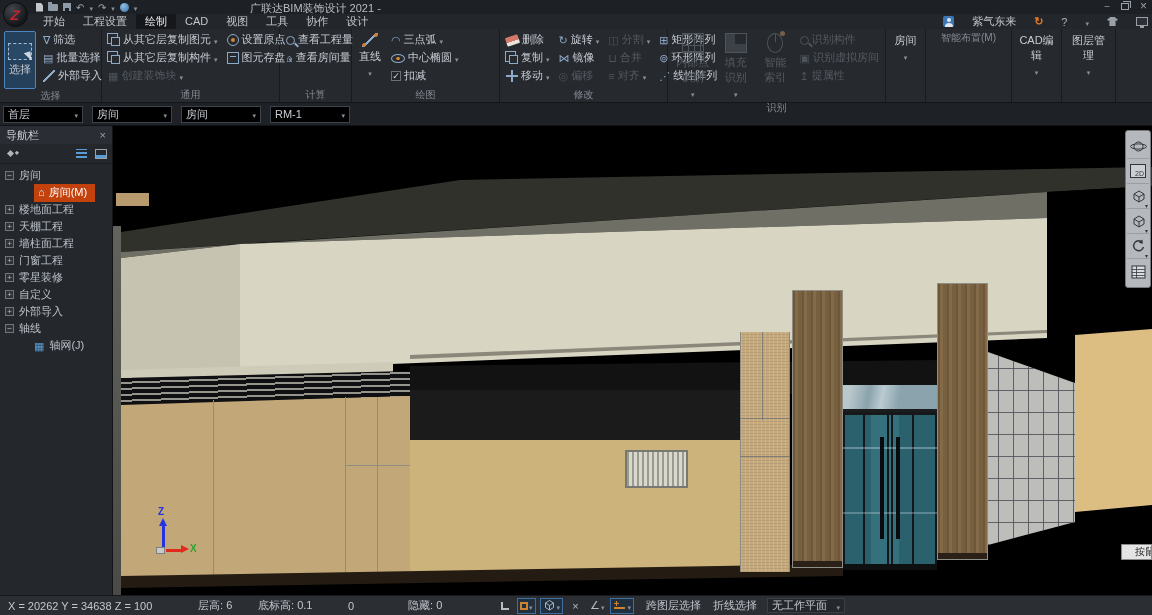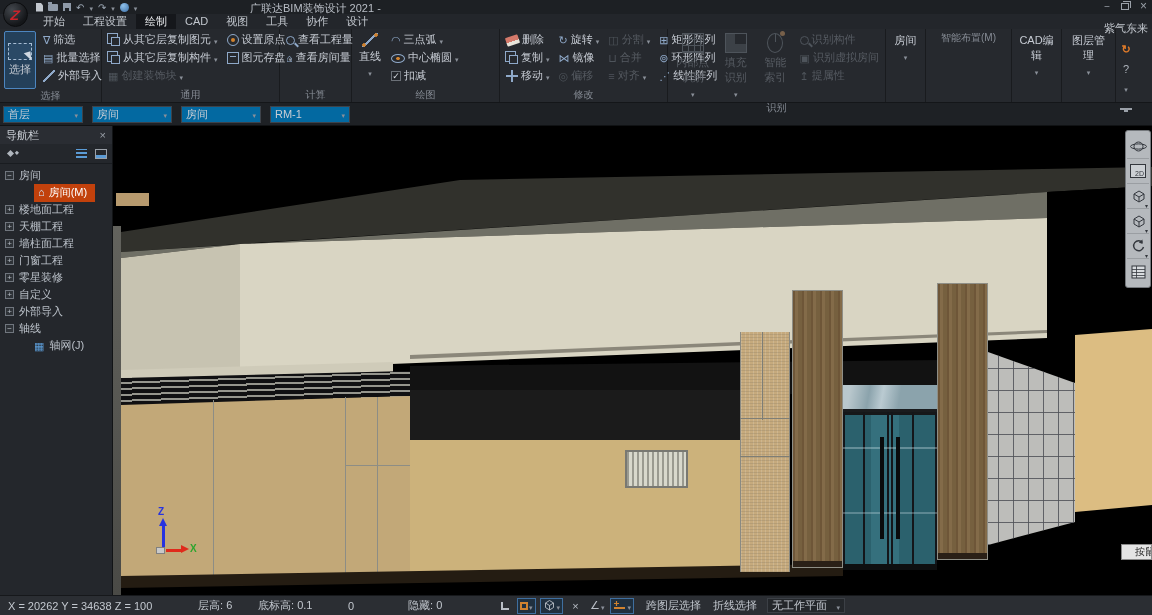--- a/index.html
+++ b/index.html
@@ -29,21 +29,21 @@
 .wc { color:#9aa0a8; font-size:10px; line-height:10px; }
 .wc-min::after { content:"−"; }
 .wc-restore { width:8px; height:7px; border:1px solid #9aa0a8; position:relative; }
 .wc-restore::before { content:""; position:absolute; left:1px; top:-3px; width:7px; height:6px; border:1px solid #9aa0a8; border-bottom:none; border-left:none; }
 .wc-close::after { content:"×"; font-size:12px; }
 
 
 .menurow { height:15px; background:#23262b; display:flex; align-items:center; padding-left:34px; position:relative; }
 .mtab { padding:0 9px; height:15px; line-height:15px; color:#c2c7ce; cursor:default; }
 .mtab.active { background:#15171b; color:#e9ebee; }
-.menuright { position:absolute; right:4px; top:0; height:15px; display:flex; align-items:center; gap:7px;flex-direction:column; }
+.menuright { position:absolute; right:4px; top:0; height:15px; display:flex; align-items:center; gap:18px; }
 .avatar { width:11px; height:11px; border-radius:2px; background:#3e76b5; position:relative; overflow:hidden; }
 .avatar::before { content:""; position:absolute; left:3.5px; top:1.5px; width:4px; height:4px; border-radius:50%; background:#dfe8f2; }
 .avatar::after { content:""; position:absolute; left:1.5px; top:6.5px; width:8px; height:5px; border-radius:4px 4px 0 0; background:#dfe8f2; }
 .uname { color:#c2c7ce; }
 .sync::after { content:"↻"; color:#e07b2a; font-weight:bold; font-size:11px; }
 .help { color:#aeb4bc; }
 .shirt { width:11px; height:9px; background:#9aa0a8; clip-path:polygon(30% 0,70% 0,100% 30%,85% 45%,78% 33%,78% 100%,22% 100%,22% 33%,15% 45%,0 30%); }
 .monitor { width:12px; height:9px; border:1px solid #9aa0a8; position:relative; background:#2c3036; }
 .monitor::after { content:""; position:absolute; left:3px; bottom:-3px; width:4px; height:2px; background:#9aa0a8; }
 
@@ -94,21 +94,21 @@
 .chk::after { content:"✓"; }
 .bigic { width:22px; height:20px; border:1px solid #4e545b; position:relative; }
 .bigic-grid { background-image:linear-gradient(#4e545b 1px,transparent 1px),linear-gradient(90deg,#4e545b 1px,transparent 1px); background-size:6px 6px; background-position:-1px -1px; }
 .bigic-fill { background:linear-gradient(90deg,#3c4147 0 45%, transparent 45%),linear-gradient(#3c4147 0 0) 100% 100%/55% 45% no-repeat; }
 .bigic-mouse { width:16px; border-radius:8px/10px; margin:0 3px; }
 .bigic-mouse::after { content:""; position:absolute; left:50%; top:0; width:1px; height:8px; background:#4e545b; }
 .bigic-mouse::before { content:""; position:absolute; right:-3px; top:-3px; width:5px; height:5px; border-radius:50%; background:#77604a; }
 
 
 .selbar { height:23px; background:#1e2125; display:flex; align-items:center; gap:9px; padding-left:3px; border-bottom:1px solid #101214; }
-.dd { width:80px; height:17px; background:#0369a1; border:1px solid #3d434b; display:flex; align-items:center; justify-content:space-between; padding:0 4px; color:#c8cdd4; }
+.dd { width:80px; height:17px; background:#000000; border:1px solid #3d434b; display:flex; align-items:center; justify-content:space-between; padding:0 4px; color:#c8cdd4; }
 
 
 .main { display:flex; height:469px; }
 .sidebar { width:113px; background:#24272c; border-right:1px solid #121416; display:flex; flex-direction:column; flex:none; }
 .sb-head { height:18px; display:flex; align-items:center; justify-content:space-between; padding:0 6px; background:#2a2d33; color:#ced3da; }
 .sb-x::after { content:"×"; color:#9aa0a8; font-size:11px; }
 .sb-tools { height:20px; display:flex; align-items:center; padding:0 5px; border-bottom:1px solid #191c20; }
 .spark { width:5px; height:5px; background:#b0b6be; transform:rotate(45deg); position:relative; margin-left:3px; }
 .spark::after { content:""; position:absolute; left:5px; top:-4px; width:3px; height:3px; background:#b0b6be; }
 .sb-sp { flex:1; }

